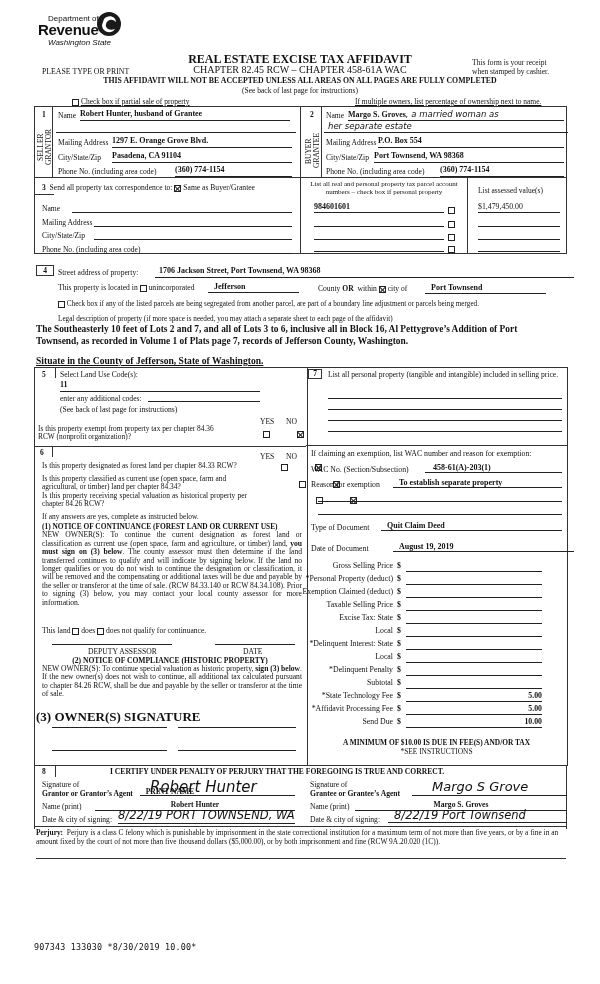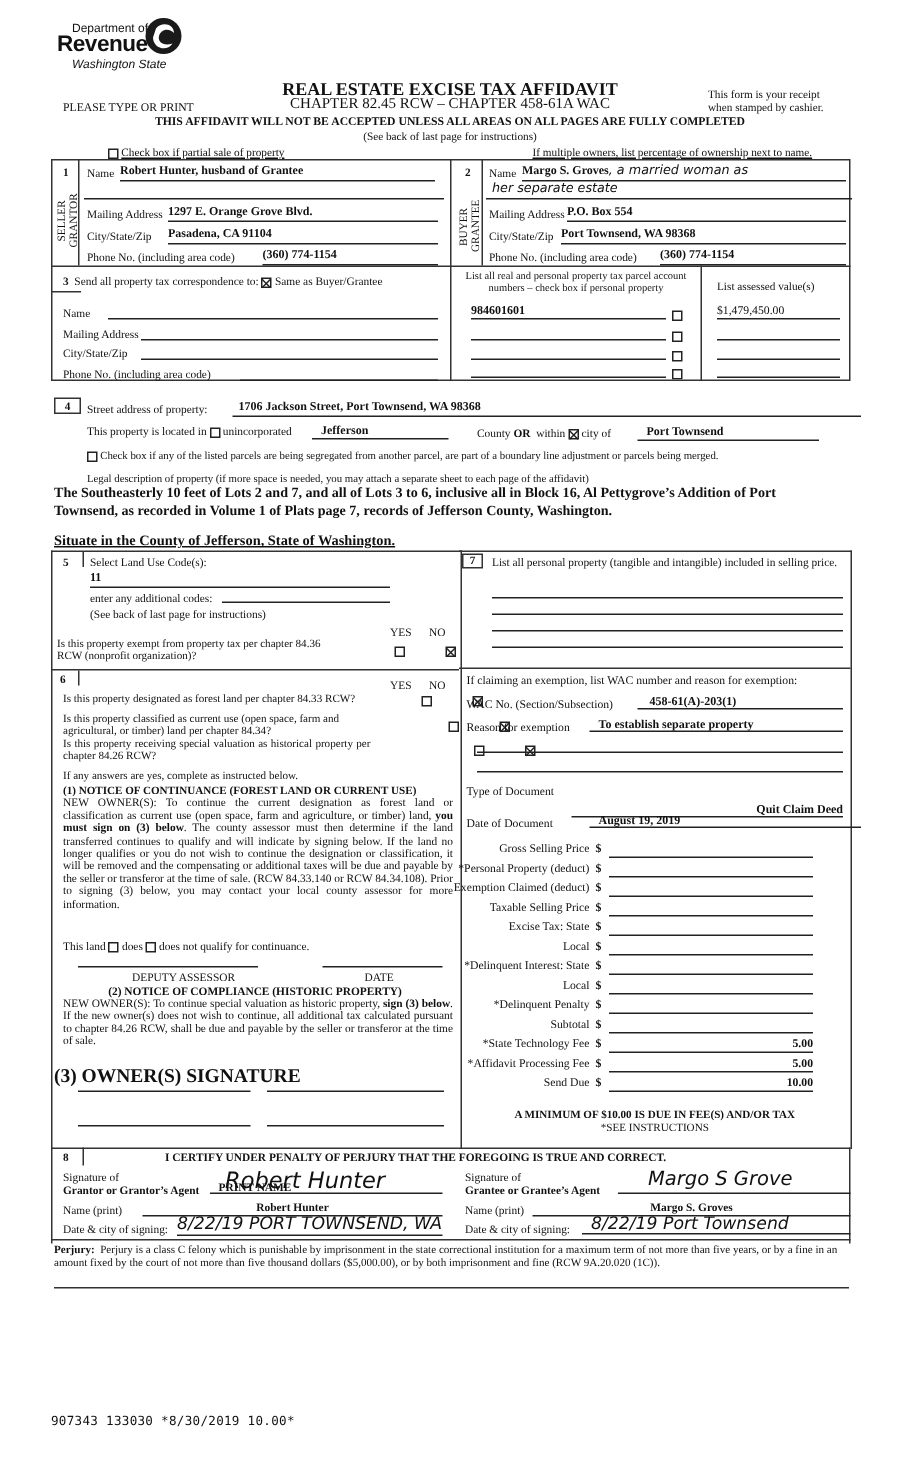--- a/index.html
+++ b/index.html
@@ -247,21 +247,21 @@
 <div class="abs" style="left:306px; top:445px; width:261px; height:1px; background:#333;"></div>
 <div class="abs" style="left:311px; top:449px; font-size:7.8px;">If claiming an exemption, list WAC number and reason for exemption:</div>
 <div class="abs" style="left:311px; top:465px; font-size:7.8px;text-align:right;">WAC No. (Section/Subsection)</div>
 <div class="abs line fill" style="left:425px; top:463px; width:137px; height:10px; padding-left:8px; box-sizing:border-box;">458-61(A)-203(1)</div>
 <div class="abs" style="left:311px; top:480px; font-size:7.8px;">Reason for exemption</div>
 <div class="abs line fill" style="left:393px; top:478px; width:169px; height:10px; padding-left:6px; box-sizing:border-box;">To establish separate property</div>
 <div class="abs line" style="left:318px; top:495px; width:244px; height:6px;"></div>
 <div class="abs line" style="left:318px; top:508px; width:244px; height:6px;"></div>
 
 <div class="abs" style="left:311px; top:523px; font-size:7.8px;">Type of Document</div>
-<div class="abs line fill" style="left:381px; top:535px; width:181px; height:10px; padding-left:6px; box-sizing:border-box;text-align:right;">Quit Claim Deed</div>
+<div class="abs line fill" style="left:381px; top:521px; width:181px; height:10px; padding-left:6px; box-sizing:border-box;">Quit Claim Deed</div>
 <div class="abs" style="left:311px; top:544px; font-size:7.8px;">Date of Document</div>
 <div class="abs line fill" style="left:381px; top:542px; width:181px; height:10px; padding-left:6px; box-sizing:border-box;margin-left:12px;">August 19, 2019</div>
 
 <div class="fee-row" style="top:561px;">
   <span class="lbl">Gross Selling Price</span>
     <span class="dol">$</span>
     <span class="val"></span>
 </div>
 <div class="fee-row" style="top:574px;">
   <span class="lbl">*Personal Property (deduct)</span>

